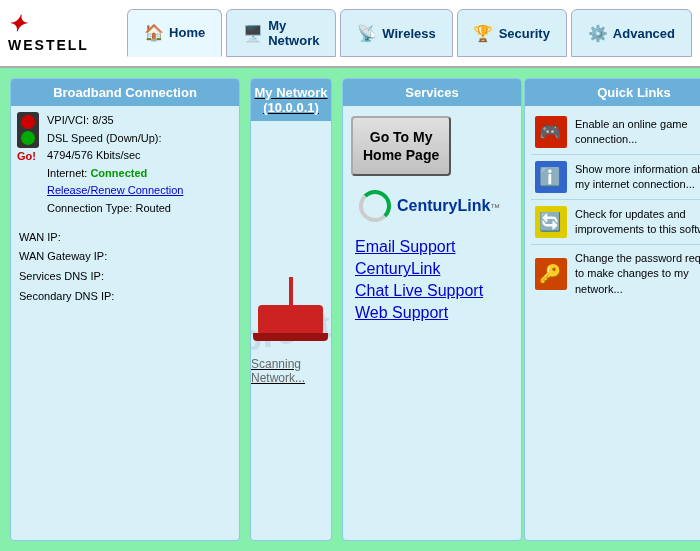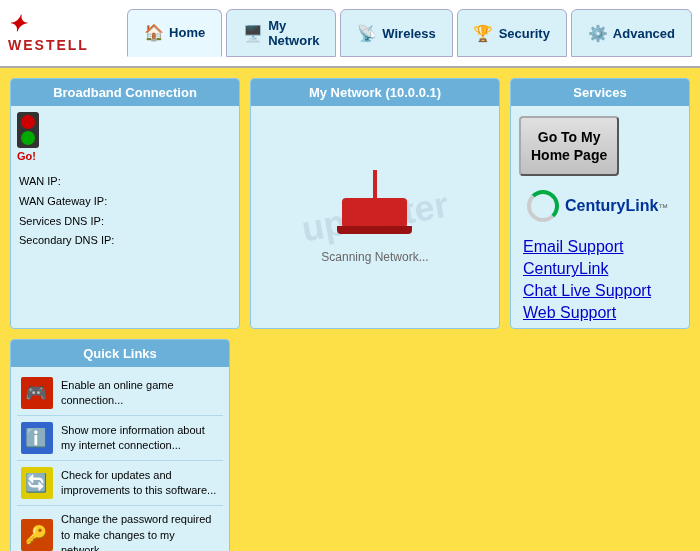--- a/index.html
+++ b/index.html
@@ -29,21 +29,21 @@
     .logo-text {
       font-size: 22px;
       font-weight: bold;
       color: #cc0000;
       font-style: italic;
       line-height: 1;
     }
     .logo-sub {
       font-size: 14px;
       font-weight: bold;
-      color: #b91c1c;
+      color: #000000;
       letter-spacing: 2px;
       margin-top: 2px;
     }
     .nav-tabs {
       display: flex;
       gap: 4px;
       margin-left: 10px;
     }
     .nav-tab {
       display: flex;
@@ -62,25 +62,25 @@
     .nav-tab.active {
       background: #e8f8ff;
       border-bottom: 2px solid #e8f8ff;
     }
     .nav-tab .tab-icon {
       font-size: 16px;
     }
 
     
     .main-content {
-      background: #fde047;
+      background: #86efac;
       padding: 10px;
       display: flex;
-      flex-direction: column;
-      gap: 10px;
+      flex-direction: row;
+      gap: 2px;
       height: calc(551px - 68px);
     }
 
     .top-row {
       display: flex;
       gap: 10px;
       flex: 1;
     }
 
     
@@ -136,20 +136,21 @@
       color: #cc0000;
       margin-top: 2px;
     }
     .info-rows { padding: 4px 8px; font-size: 11px; line-height: 1.8; }
 
     
     .network-panel {
       flex: 1;
       display: flex;
       flex-direction: column;
+      text-decoration: underline;
     }
     .network-body {
       display: flex;
       align-items: center;
       justify-content: center;
       flex: 1;
       flex-direction: column;
       gap: 10px;
       position: relative;
     }
@@ -296,20 +297,31 @@
 
     <div class="panel broadband-panel">
       <div class="panel-header">Broadband Connection</div>
       <div class="broadband-info">
         <div>
           <div class="traffic-light">
             <div class="light red"></div>
             <div class="light green"></div>
           </div>
           <div class="go-label">Go!</div>
+        </div>
+        <div class="info-text">
+          <div>VPI/VCI: 8/35</div>
+          <div>DSL Speed (Down/Up):</div>
+          <div>4794/576 Kbits/sec</div>
+          <div>
+            <span>Internet:</span>
+            <span class="connected">Connected</span>
+          </div>
+          <div><a class="release-link">Release/Renew Connection</a></div>
+          <div>Connection Type: Routed</div>
         </div>
       </div>
       <div class="info-rows">
         <div>WAN IP:</div>
         <div>WAN Gateway IP:</div>
         <div>Services DNS IP:</div>
         <div>Secondary DNS IP:</div>
       </div>
     </div>
 

